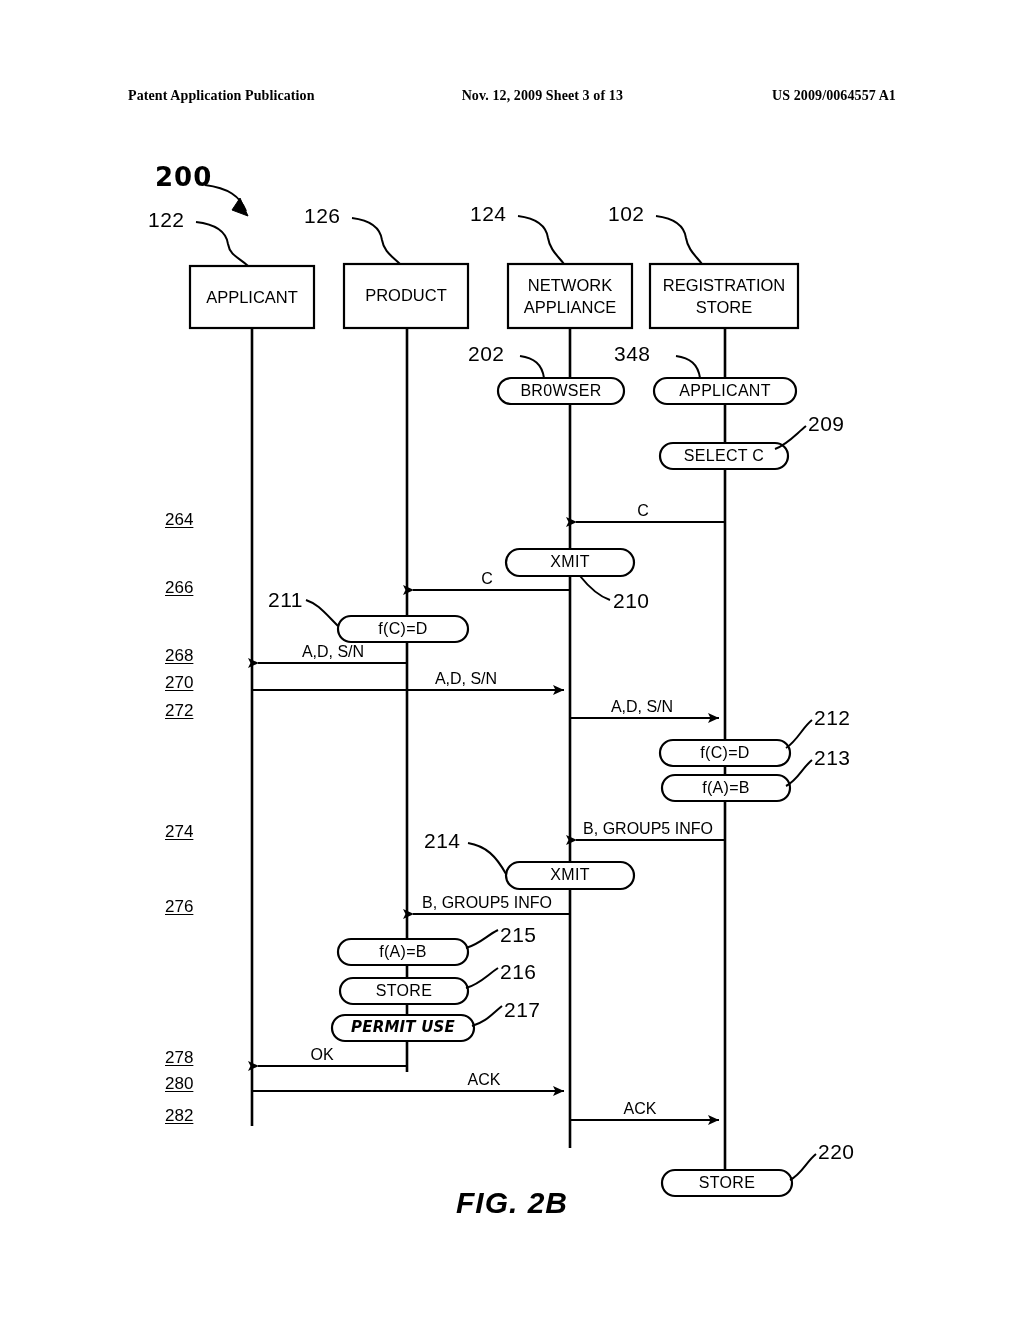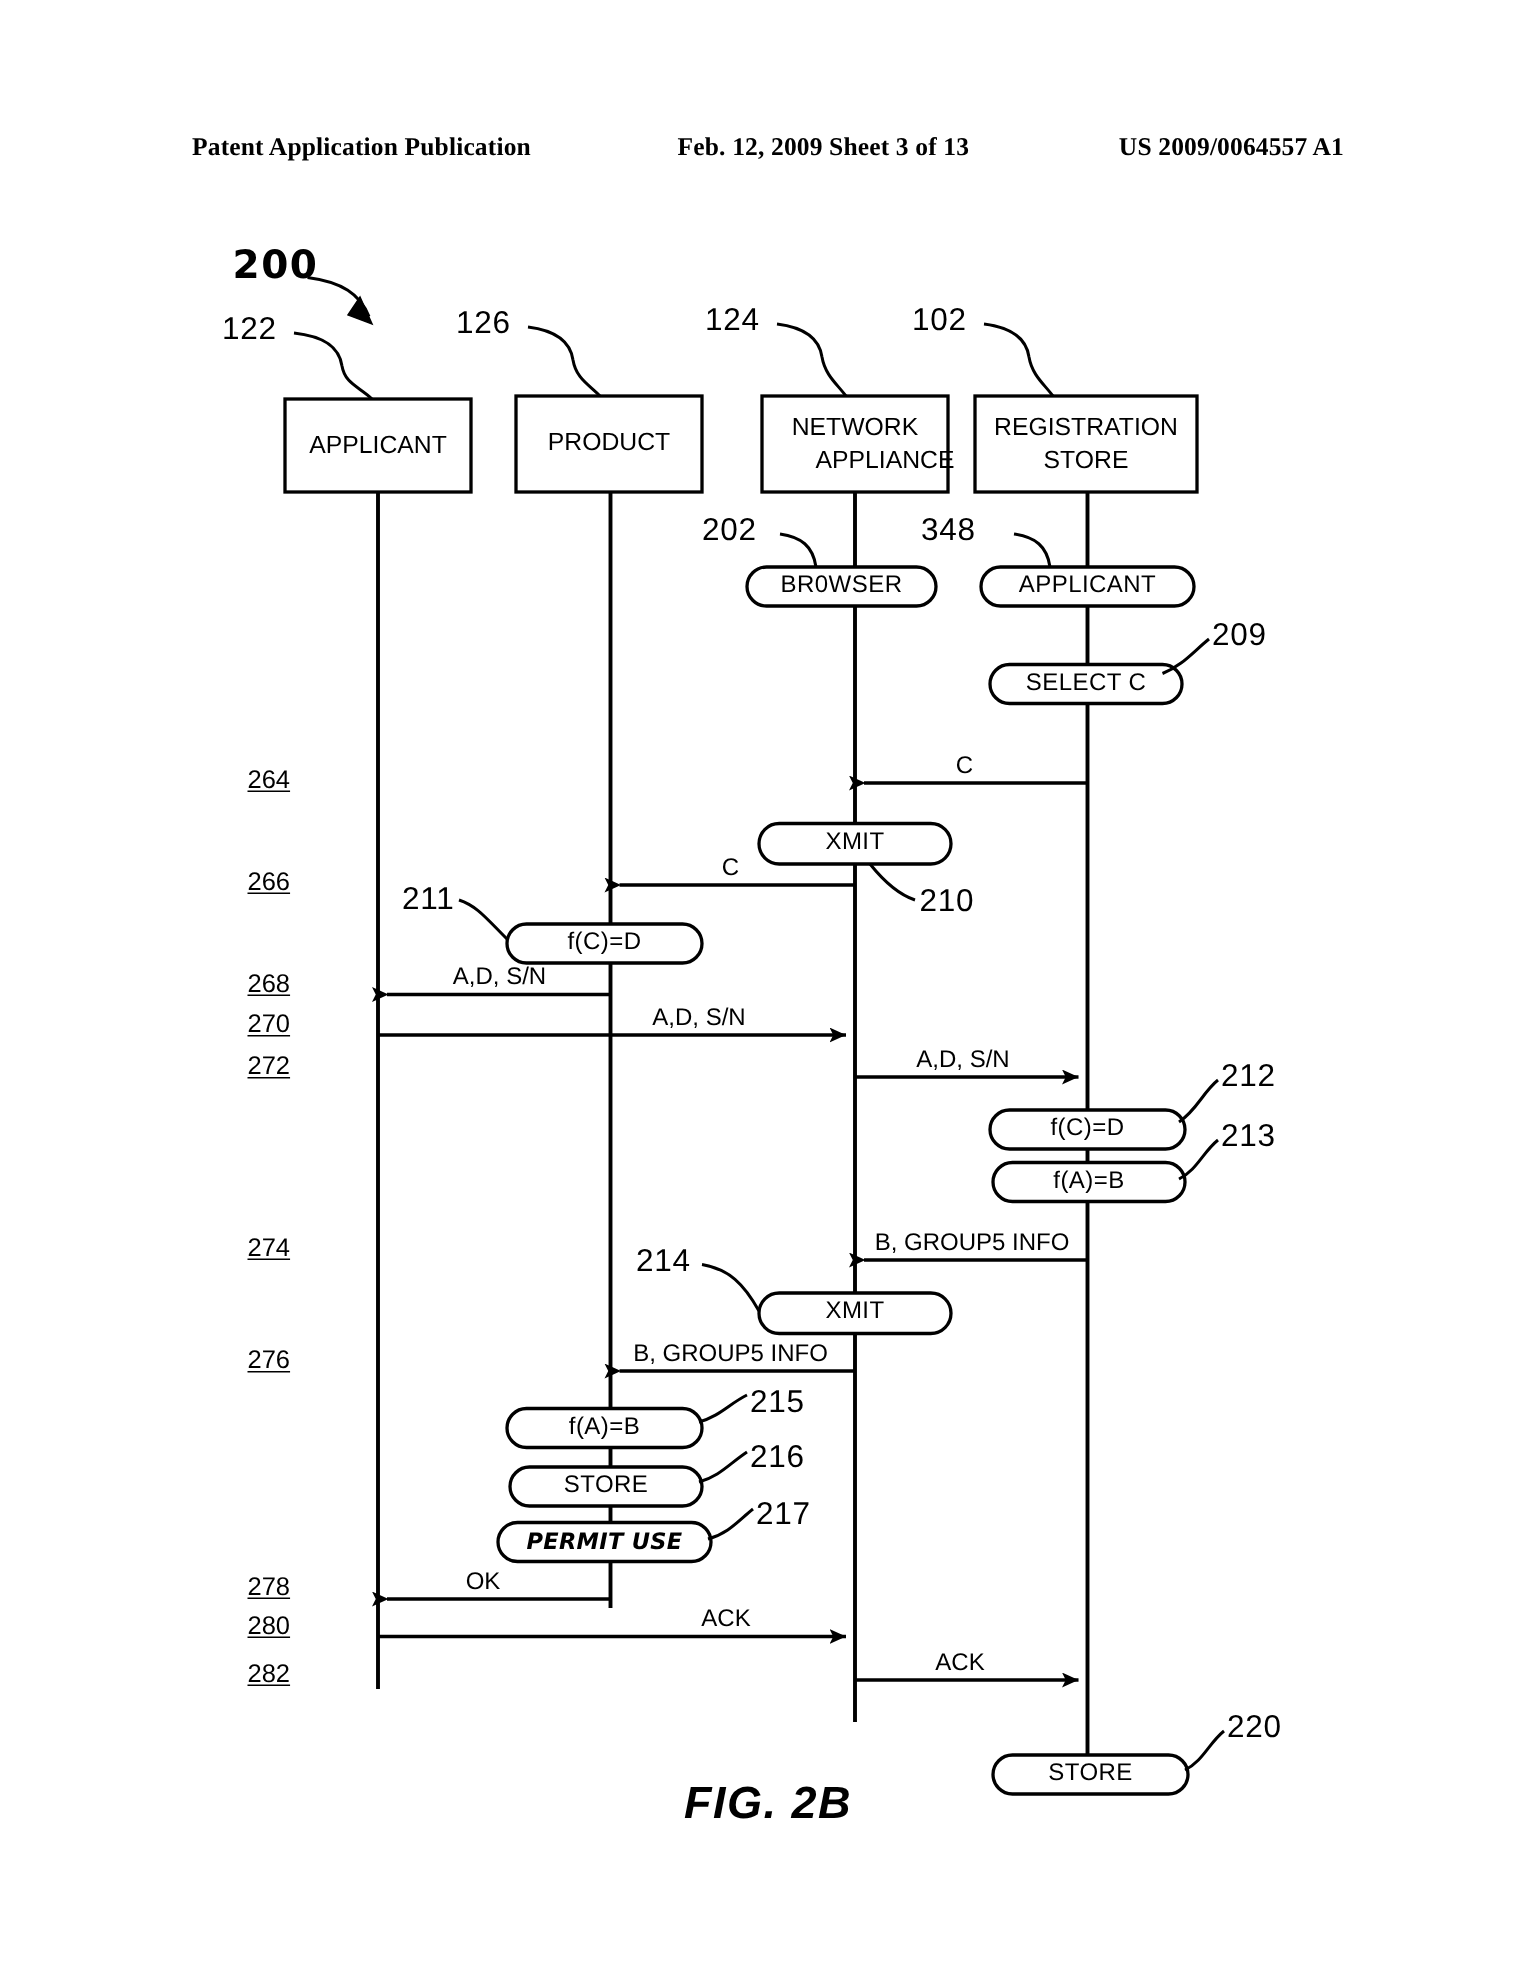--- a/index.html
+++ b/index.html
@@ -17,21 +17,21 @@
   }
 
   
   #page-header {
     position: absolute;
     top: 88px;
     left: 128px;
     width: 768px;
     font-family: "Liberation Serif", serif;
     font-weight: bold;
-    font-size: 17px;
+    font-size: 14px;
     letter-spacing: 0.1px;
     white-space: nowrap;
     display: flex;
     justify-content: space-between;
     align-items: flex-start;
   }
   #page-header .hdr-left { }
   #page-header .hdr-mid { margin-left: 26px; }
   #page-header .hdr-right { margin-left: 28px; }
 
@@ -100,21 +100,21 @@
     font-size: 30px;
     letter-spacing: 1px;
     white-space: nowrap;
   }
 </style>
 </head>
 <body>
 
 <div id="page-header">
   <span class="hdr-left">Patent Application Publication</span>
-  <span class="hdr-mid">Feb. 12, 2009  Sheet 3 of 13</span>
+  <span class="hdr-mid">Nov. 12, 2009  Sheet 3 of 13</span>
   <span class="hdr-right">US 2009/0064557 A1</span>
 </div>
 
 <div id="figure">
 
   <svg width="1024" height="1320" viewBox="0 0 1024 1320">
     <defs>
       <marker id="ah-l" markerWidth="12" markerHeight="10" refX="1" refY="5" orient="auto" markerUnits="userSpaceOnUse">
         <path d="M11,0 L0,5 L11,10 L8.5,5 Z" fill="#000"></path>
       </marker>
@@ -208,21 +208,21 @@
   <div class="lbl handwritten" style="left:155px; top:163px;">200</div>
 
   <div class="lbl ref" style="left:148px; top:208px;">122</div>
   <div class="lbl ref" style="left:304px; top:204px;">126</div>
   <div class="lbl ref" style="left:470px; top:202px;">124</div>
   <div class="lbl ref" style="left:608px; top:202px;">102</div>
 
   <div class="lbl boxtitle" style="left:252px; top:298px;">APPLICANT</div>
   <div class="lbl boxtitle" style="left:406px; top:296px;">PRODUCT</div>
   <div class="lbl boxtitle" style="left:570px; top:286px;">NETWORK</div>
-  <div class="lbl boxtitle" style="left:570px; top:308px;margin-left:20px;">APPLIANCE</div>
+  <div class="lbl boxtitle" style="left:570px; top:308px;">APPLIANCE</div>
   <div class="lbl boxtitle" style="left:724px; top:286px;">REGISTRATION</div>
   <div class="lbl boxtitle" style="left:724px; top:308px;">STORE</div>
 
   <div class="lbl ref" style="left:468px; top:342px;">202</div>
   <div class="lbl ref" style="left:614px; top:342px;">348</div>
   <div class="lbl ref" style="left:808px; top:412px;">209</div>
   <div class="lbl ref" style="left:613px; top:589px;">210</div>
   <div class="lbl ref" style="left:268px; top:588px;">211</div>
   <div class="lbl ref" style="left:814px; top:706px;">212</div>
   <div class="lbl ref" style="left:814px; top:746px;">213</div>

